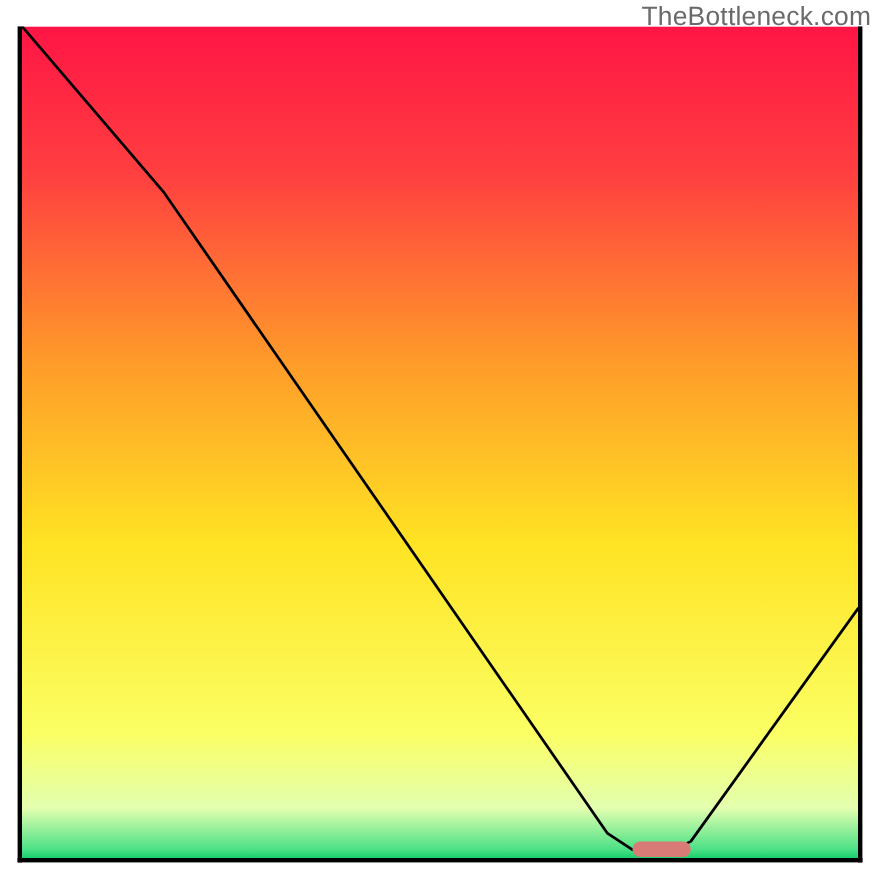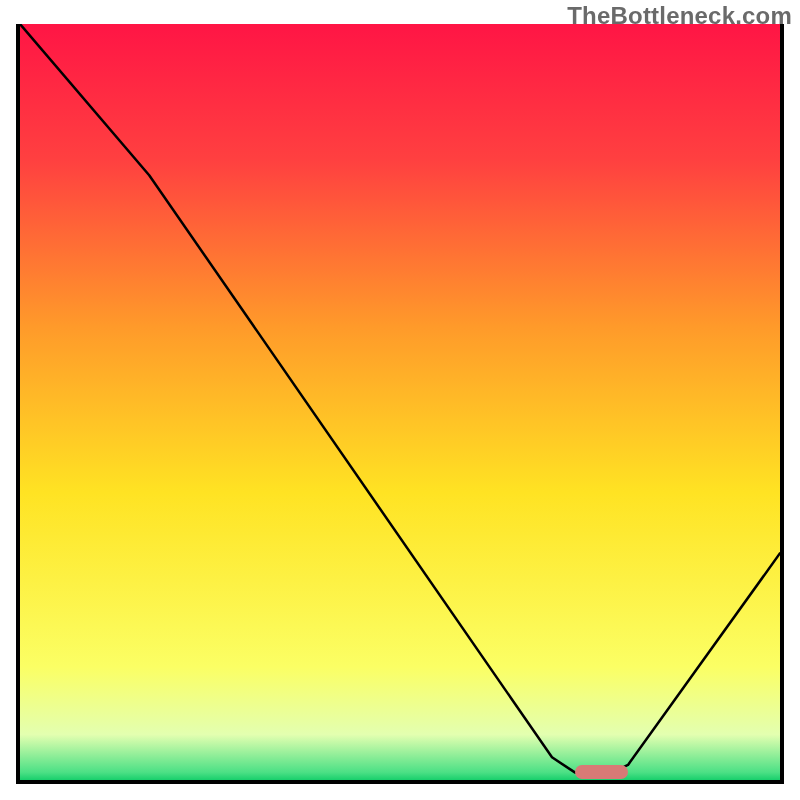--- a/index.html
+++ b/index.html
@@ -14,21 +14,21 @@
     position: relative;
     width: 800px;
     height: 800px;
   }
   .watermark {
     position: absolute;
     top: 2px;
     right: 8px;
     color: #6a6a6a;
     font-size: 24px;
-    font-weight: 700;
+    font-weight: 400;
     letter-spacing: 0.2px;
   }
   .frame {
     position: absolute;
     left: 16px;
     top: 24px;
     width: 768px;
     height: 760px;
     border-left: 4px solid #000;
     border-right: 4px solid #000;

